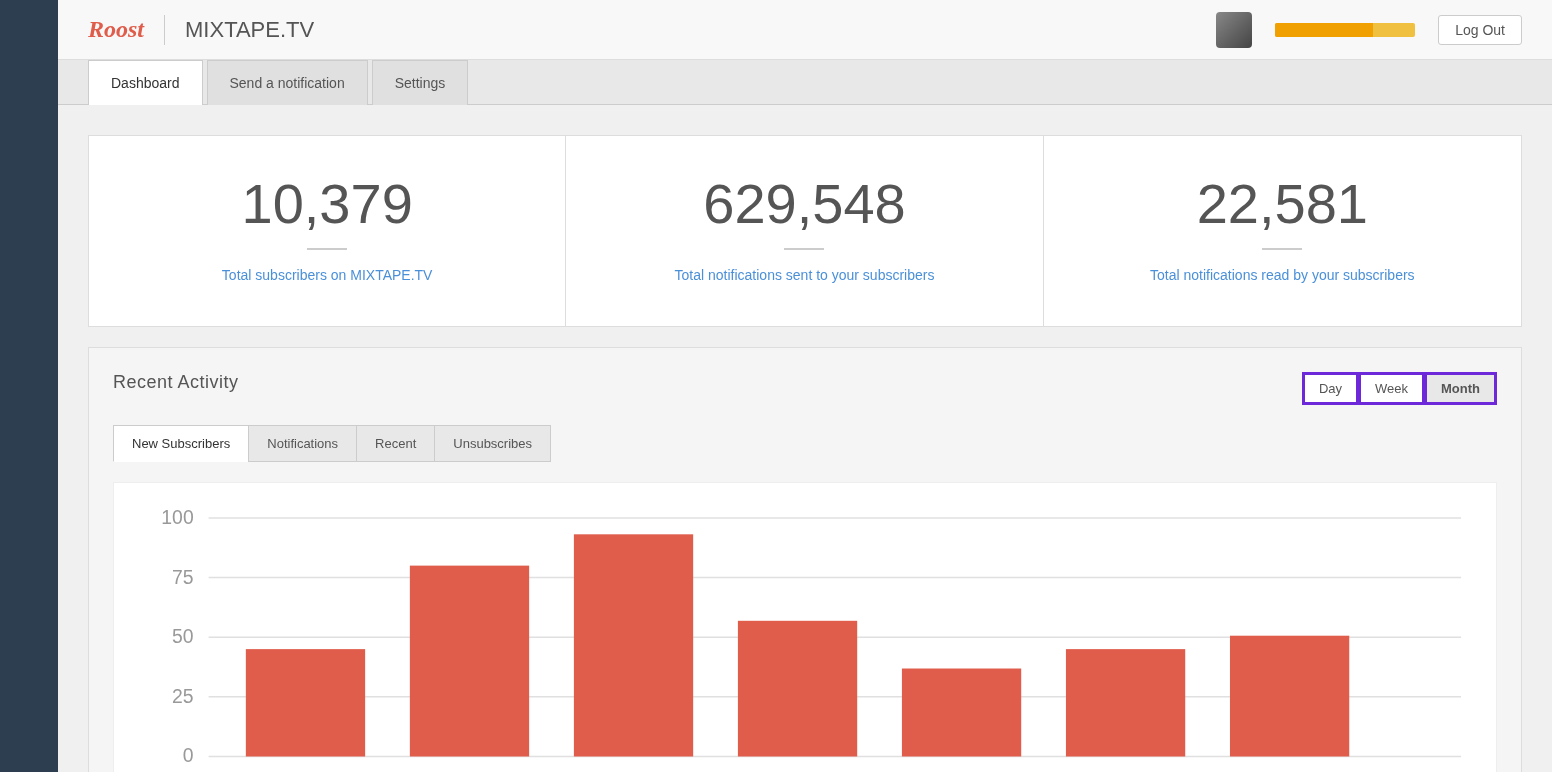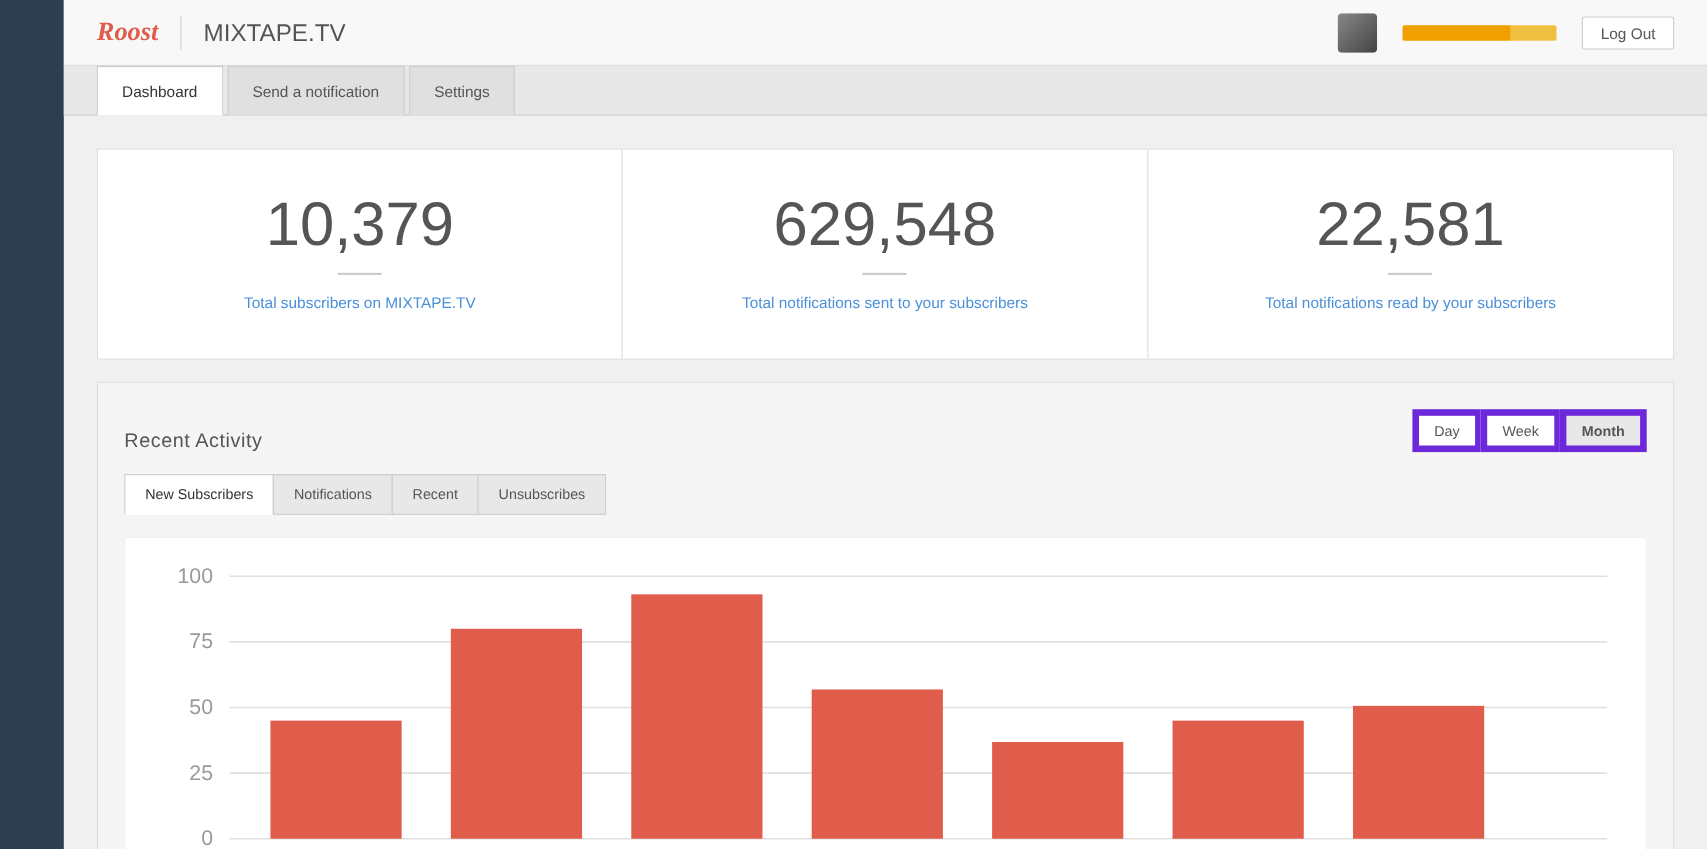--- a/index.html
+++ b/index.html
@@ -165,39 +165,39 @@
 
     
     .activity-panel {
       background: #f5f5f5;
       border: 1px solid #ddd;
       padding: 24px;
     }
     .activity-header {
       display: flex;
       justify-content: space-between;
-      align-items: flex-end;
+      align-items: flex-start;
       margin-bottom: 20px;
     }
     .activity-title {
       font-size: 18px;
       color: #555;
       font-weight: normal;
       letter-spacing: 0.5px;
     }
     .time-buttons {
       display: flex;
       gap: 0;
     }
     .time-btn {
       padding: 6px 14px;
       font-size: 13px;
       color: #555;
       background: white;
-      border: 6px solid #6d28d9;
+      border: 3px solid #6d28d9;
       cursor: pointer;
       margin-left: -1px;
     }
     .time-btn.active {
       background: #e8e8e8;
       font-weight: bold;
     }
 
     
     .sub-tabs {

